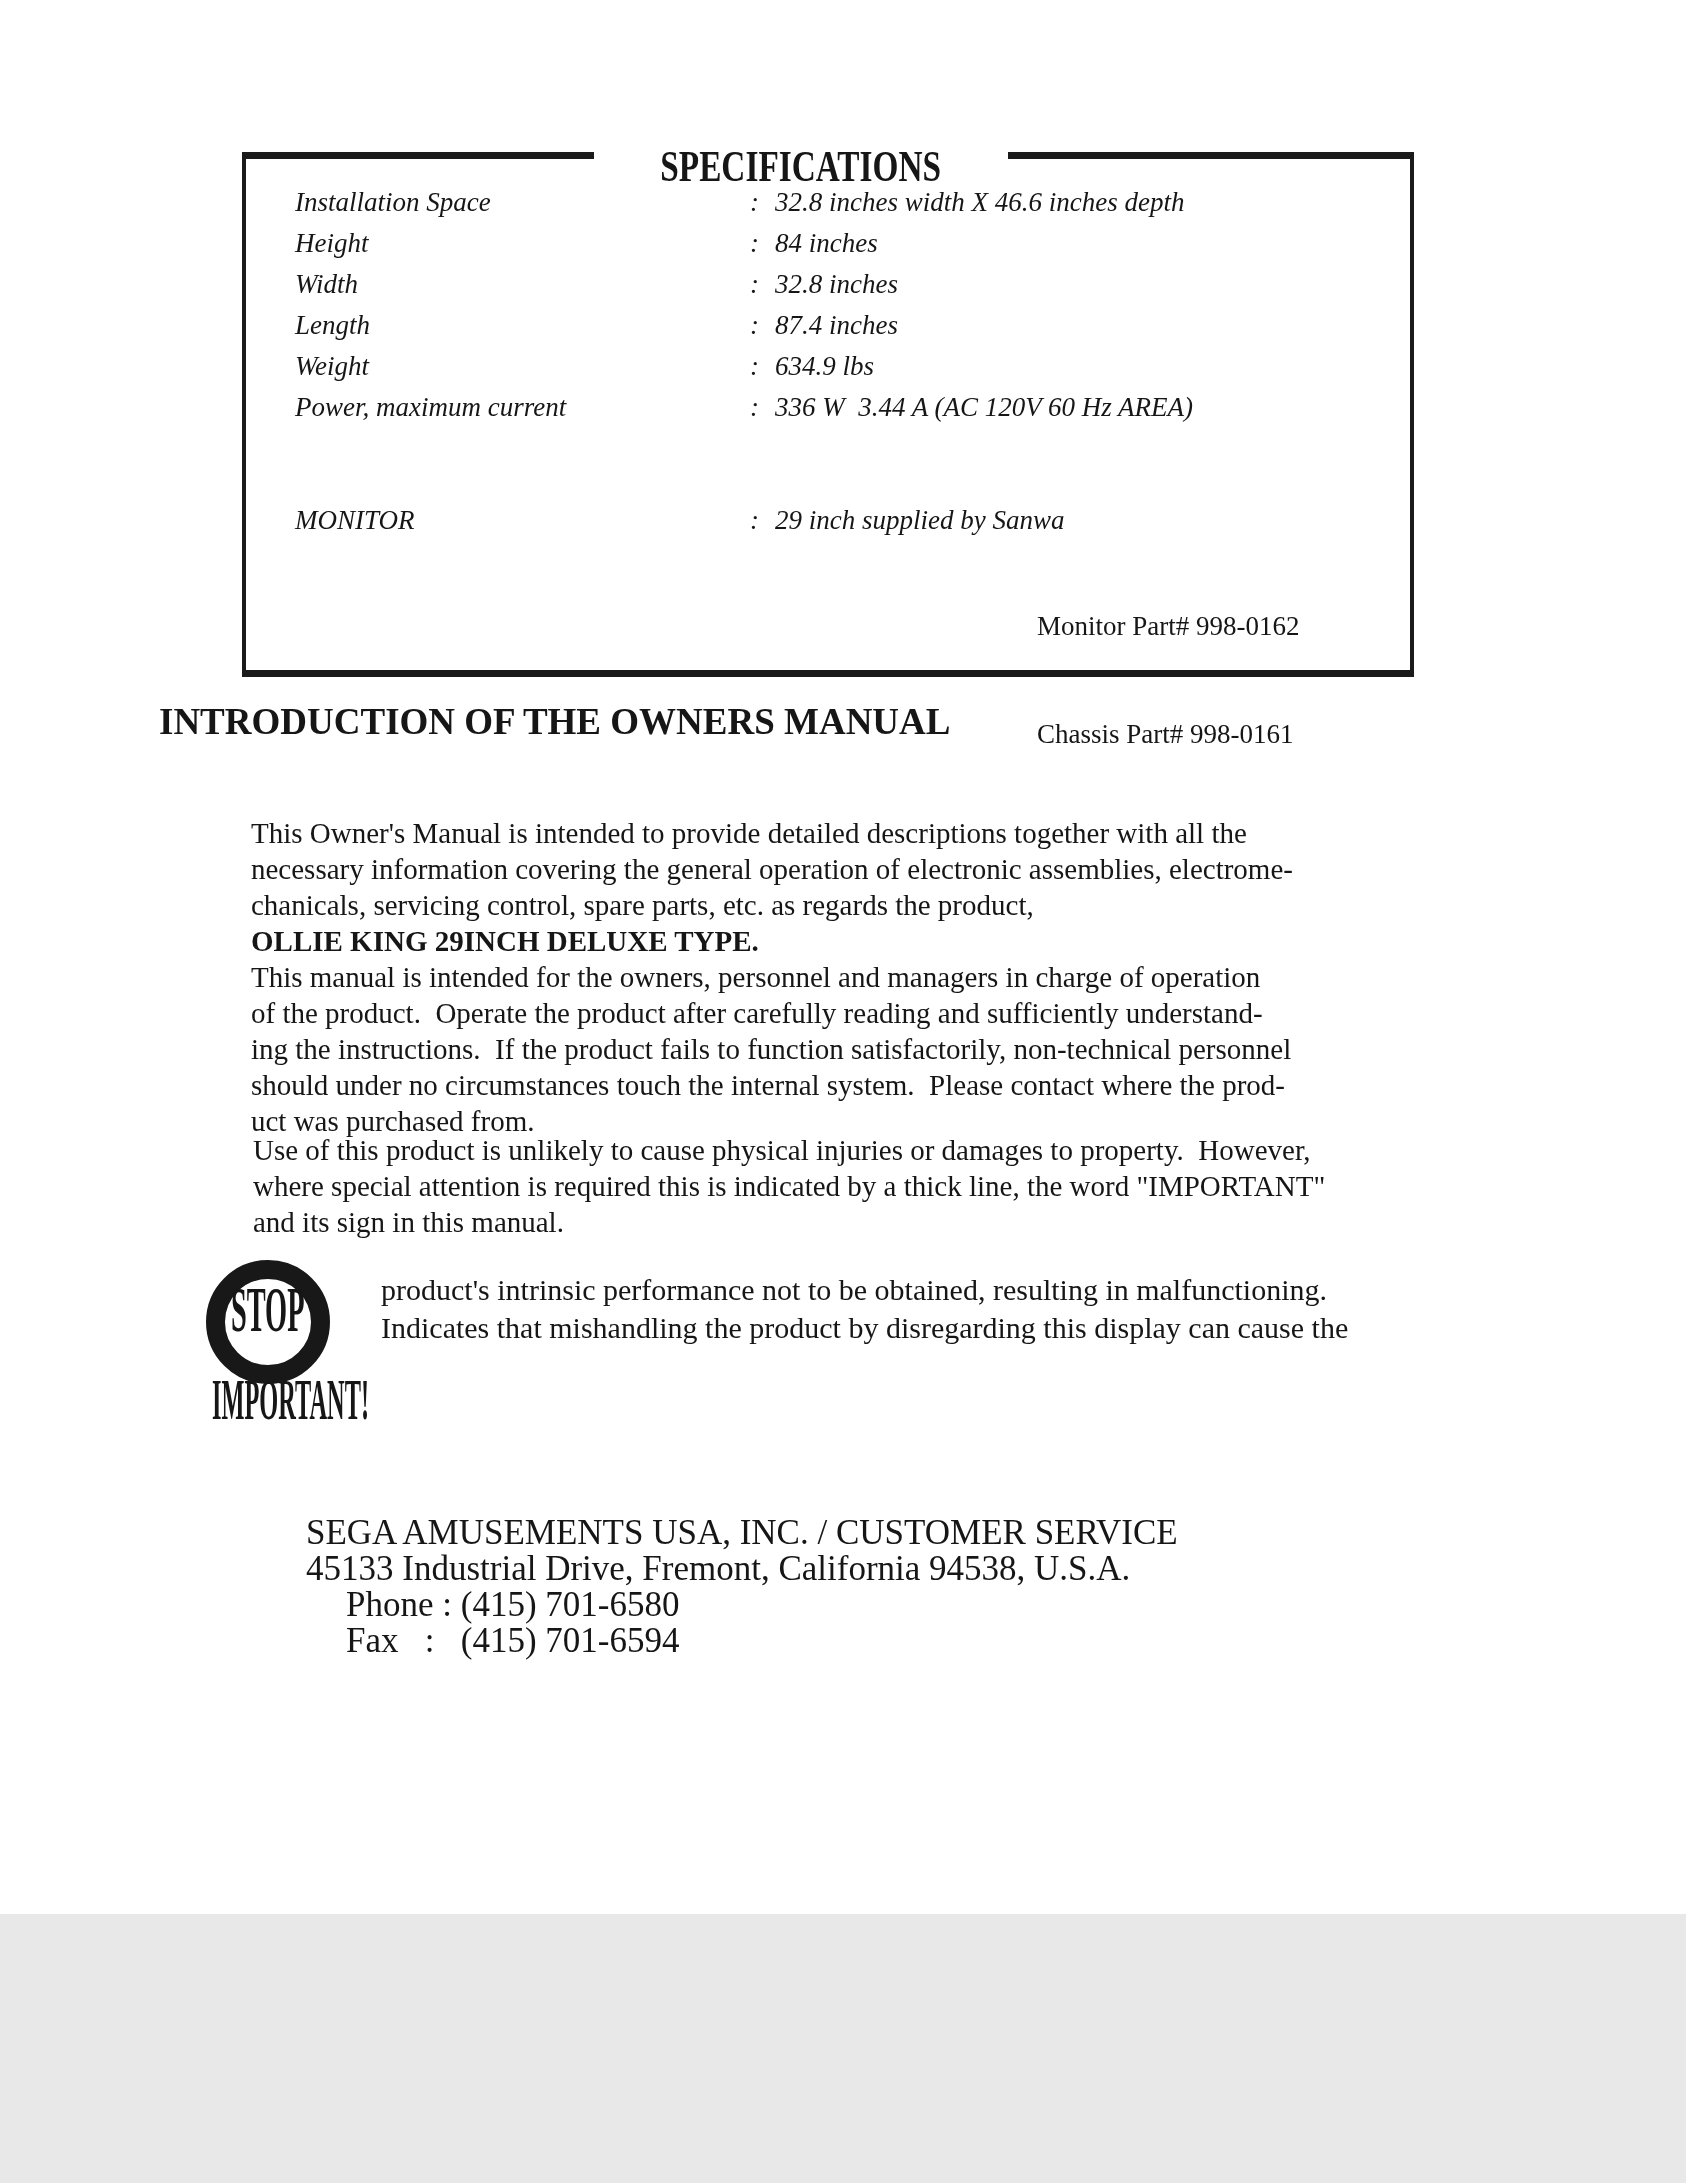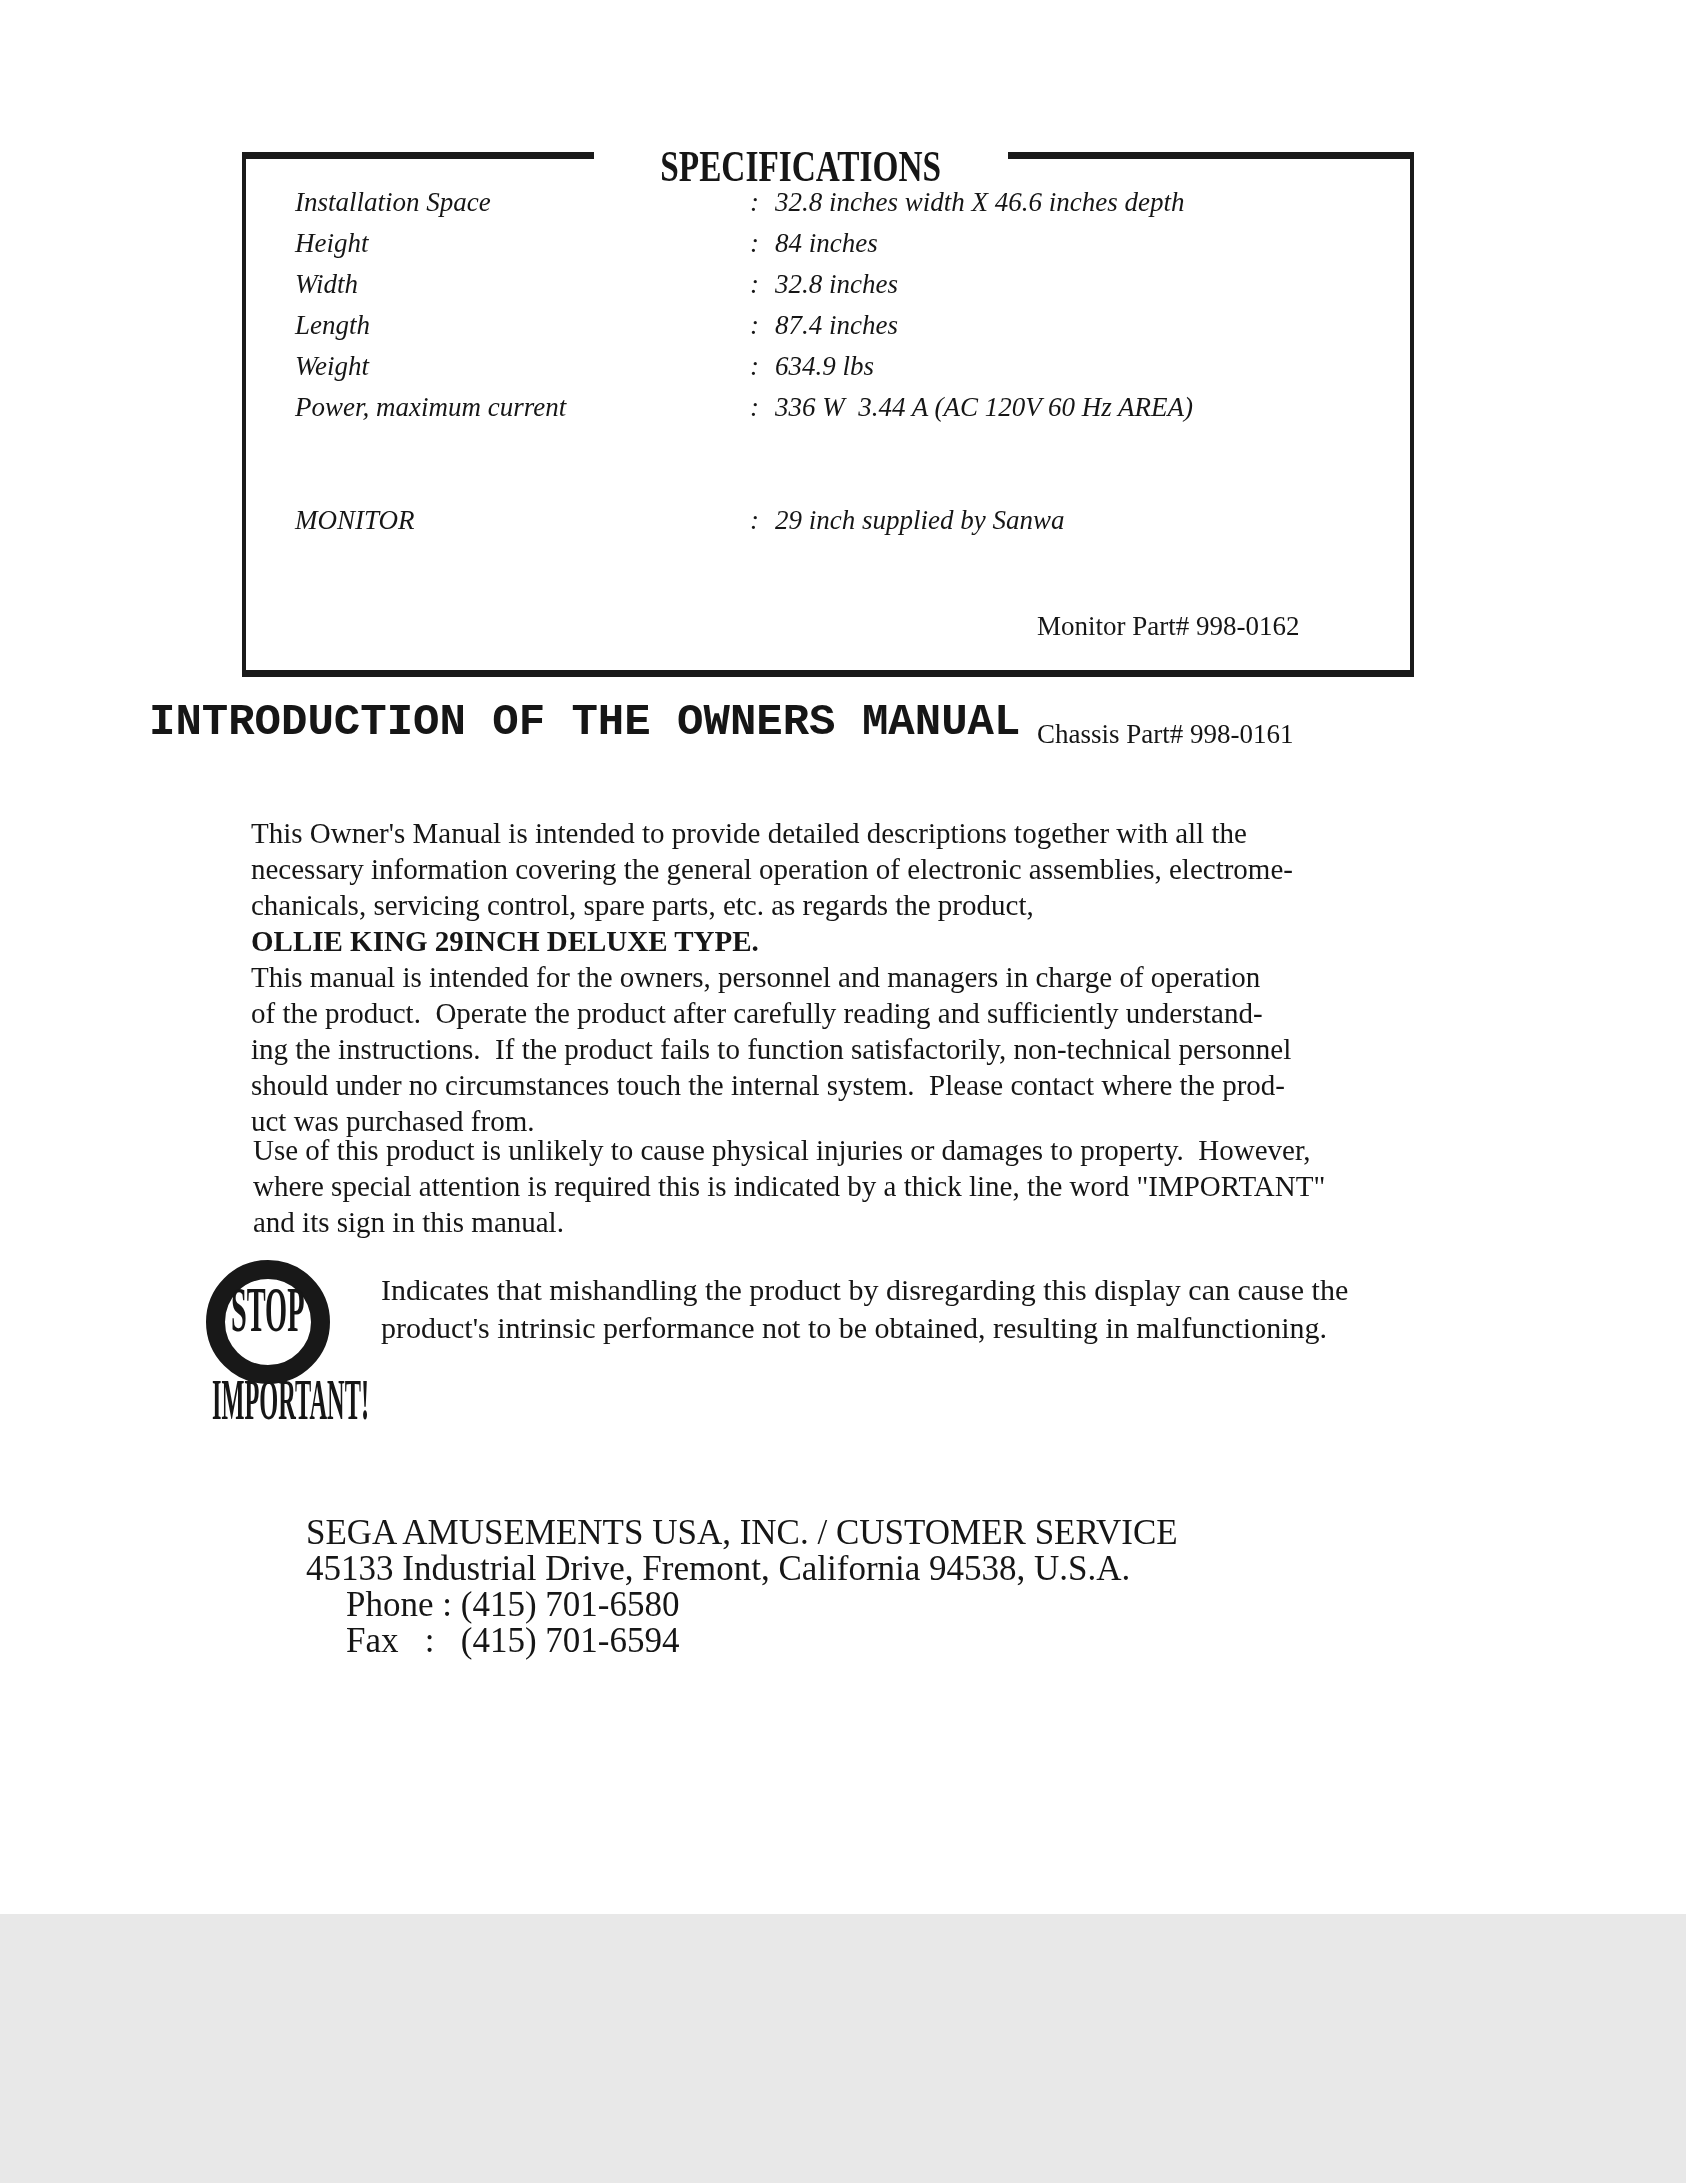--- a/index.html
+++ b/index.html
@@ -18,22 +18,22 @@
   .spec-title .squeeze{display:inline-block;transform:scaleX(0.74);transform-origin:center;}
   .spec-rows{position:absolute;left:295px;top:182px;font-size:27px;line-height:41px;}
   .spec-row{display:flex;white-space:pre;font-style:italic;}
   .spec-row .lbl{width:455px;flex:0 0 auto;}
   .spec-row .col{flex:0 0 auto;}
   .spec-row .val{padding-left:16px;}
   .monitor-row{position:absolute;left:295px;top:500px;font-size:27px;line-height:41px;}
   .part-lines{position:absolute;left:1037px;top:536px;font-size:27px;line-height:36px;white-space:pre;}
   
   .intro-heading{
-    position:absolute;left:149px;top:704px;font-size:44px;font-weight:bold;
-    line-height:36px;white-space:nowrap;font-family:Liberation Mono, monospace;
+    position:absolute;left:159px;top:704px;font-size:37px;font-weight:bold;
+    line-height:36px;white-space:nowrap;
   }
   .body-block{position:absolute;font-size:29px;line-height:36px;}
   .body-block .line{white-space:pre;}
   .line.bold{font-weight:bold;}
   
   .stop-circle{
     position:absolute;left:206px;top:1260px;width:124px;height:124px;
     box-sizing:border-box;border:19px solid #181818;border-radius:50%;
     display:flex;align-items:flex-start;justify-content:center;
   }
@@ -116,22 +116,22 @@
     <div class="line">where special attention is required this is indicated by a thick line, the word "IMPORTANT"</div>
     <div class="line">and its sign in this manual.</div>
   </div>
 
   <div class="stop-circle">
     <span class="stop-word">STOP</span>
   </div>
   <div class="important-caption">IMPORTANT!</div>
 
   <div class="note-block">
+    <div class="line">product's intrinsic performance not to be obtained, resulting in malfunctioning.</div>
     <div class="line">Indicates that mishandling the product by disregarding this display can cause the</div>
-    <div class="line">product's intrinsic performance not to be obtained, resulting in malfunctioning.</div>
   </div>
 
   <div class="contact-block">
     <div class="line">SEGA AMUSEMENTS USA, INC. / CUSTOMER SERVICE</div>
     <div class="line">45133 Industrial Drive, Fremont, California 94538, U.S.A.</div>
     <div class="line indent">Phone : (415) 701-6580</div>
     <div class="line indent">Fax   :   (415) 701-6594</div>
   </div>
 
 </div>

